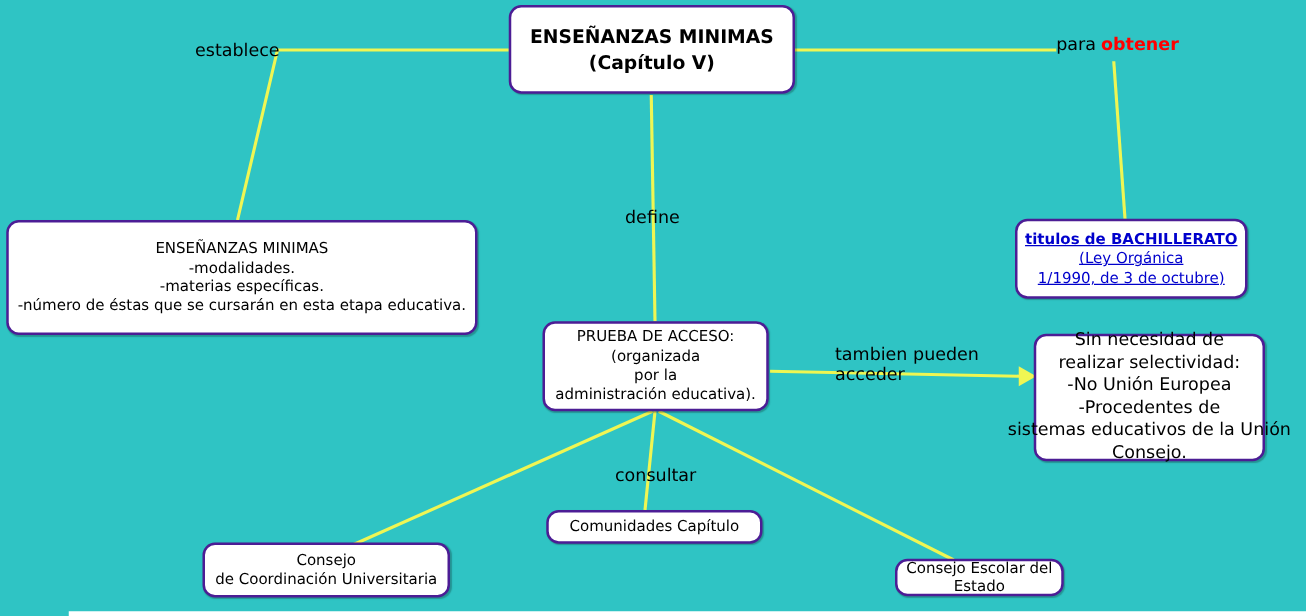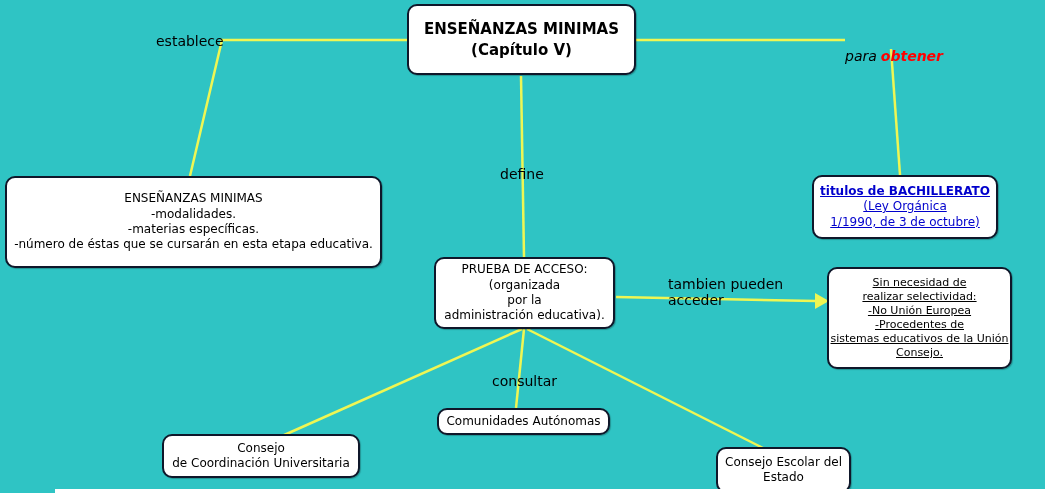--- a/index.html
+++ b/index.html
@@ -10,31 +10,31 @@
     width: 1045px; height: 493px;
     background: #2fc4c4;
     overflow: hidden;
   }
   .connectors { position: absolute; left: 0; top: 0; }
   .connector { stroke: #eff653; stroke-width: 2.5; fill: none; }
   .arrowhead { fill: #eff653; stroke: none; }
   .node {
     position: absolute;
     background: #ffffff;
-    border: 2px solid #0f172a;
+    border: 2px solid #4c1d95;
     border-radius: 10px;
     display: flex; flex-direction: column;
     justify-content: center; align-items: center;
     text-align: center;
     font-size: 12px; line-height: 1.28; color: #000;
     box-shadow: 1px 1px 1px rgba(0,0,0,0.25);
   }
   .node .nline { white-space: nowrap; }
   .title-node { font-weight: bold; font-size: 15px; line-height: 1.4; }
-  .small-node { font-size: 11px; text-decoration: underline; }
+  .small-node { font-size: 14px; }
   .label {
     position: absolute;
     font-size: 14px; color: #000;
     text-align: left; line-height: 1.15;
     white-space: nowrap;
   }
   .link-node { color: #0000cc; }
   .link-node .nline { text-decoration: underline; }
   .link-bold { font-weight: bold; }
   .obtener-word { color: #ff0000; font-weight: bold; margin-left: 4px; }
@@ -90,33 +90,33 @@
     <div class="nline">sistemas educativos de la Unión</div>
     <div class="nline">Consejo.</div>
   </div>
 
   <div class="node" style="left:162px; top:434px; width:198px; height:44px;">
     <div class="nline">Consejo</div>
     <div class="nline">de Coordinación Universitaria</div>
   </div>
 
   <div class="node" style="left:437px; top:408px; width:173px; height:27px;">
-    <div class="nline">Comunidades Autónomas</div>
+    <div class="nline">Comunidades Capítulo</div>
   </div>
 
-  <div class="node" style="left:716px; top:447px; width:135px; height:46px;">
+  <div class="node" style="left:716px; top:447px; width:135px; height:30px;">
     <div class="nline">Consejo Escolar del</div>
     <div class="nline">Estado</div>
   </div>
 
   <div class="label" style="left:156px; top:33px; width:66px;">establece</div>
 
   <div class="label" style="left:500px; top:166px; width:46px;">define</div>
 
-  <div class="label" style="left:845px; top:48px;font-style:italic;">
+  <div class="label" style="left:845px; top:28px;">
     <span>para</span><span class="obtener-word">obtener</span>
   </div>
 
   <div class="label" style="left:668px; top:276px; width:104px;">
     <div>tambien pueden</div>
     <div>acceder</div>
   </div>
 
   <div class="label" style="left:492px; top:347px; width:64px;margin-top:26px;">consultar</div>
 

